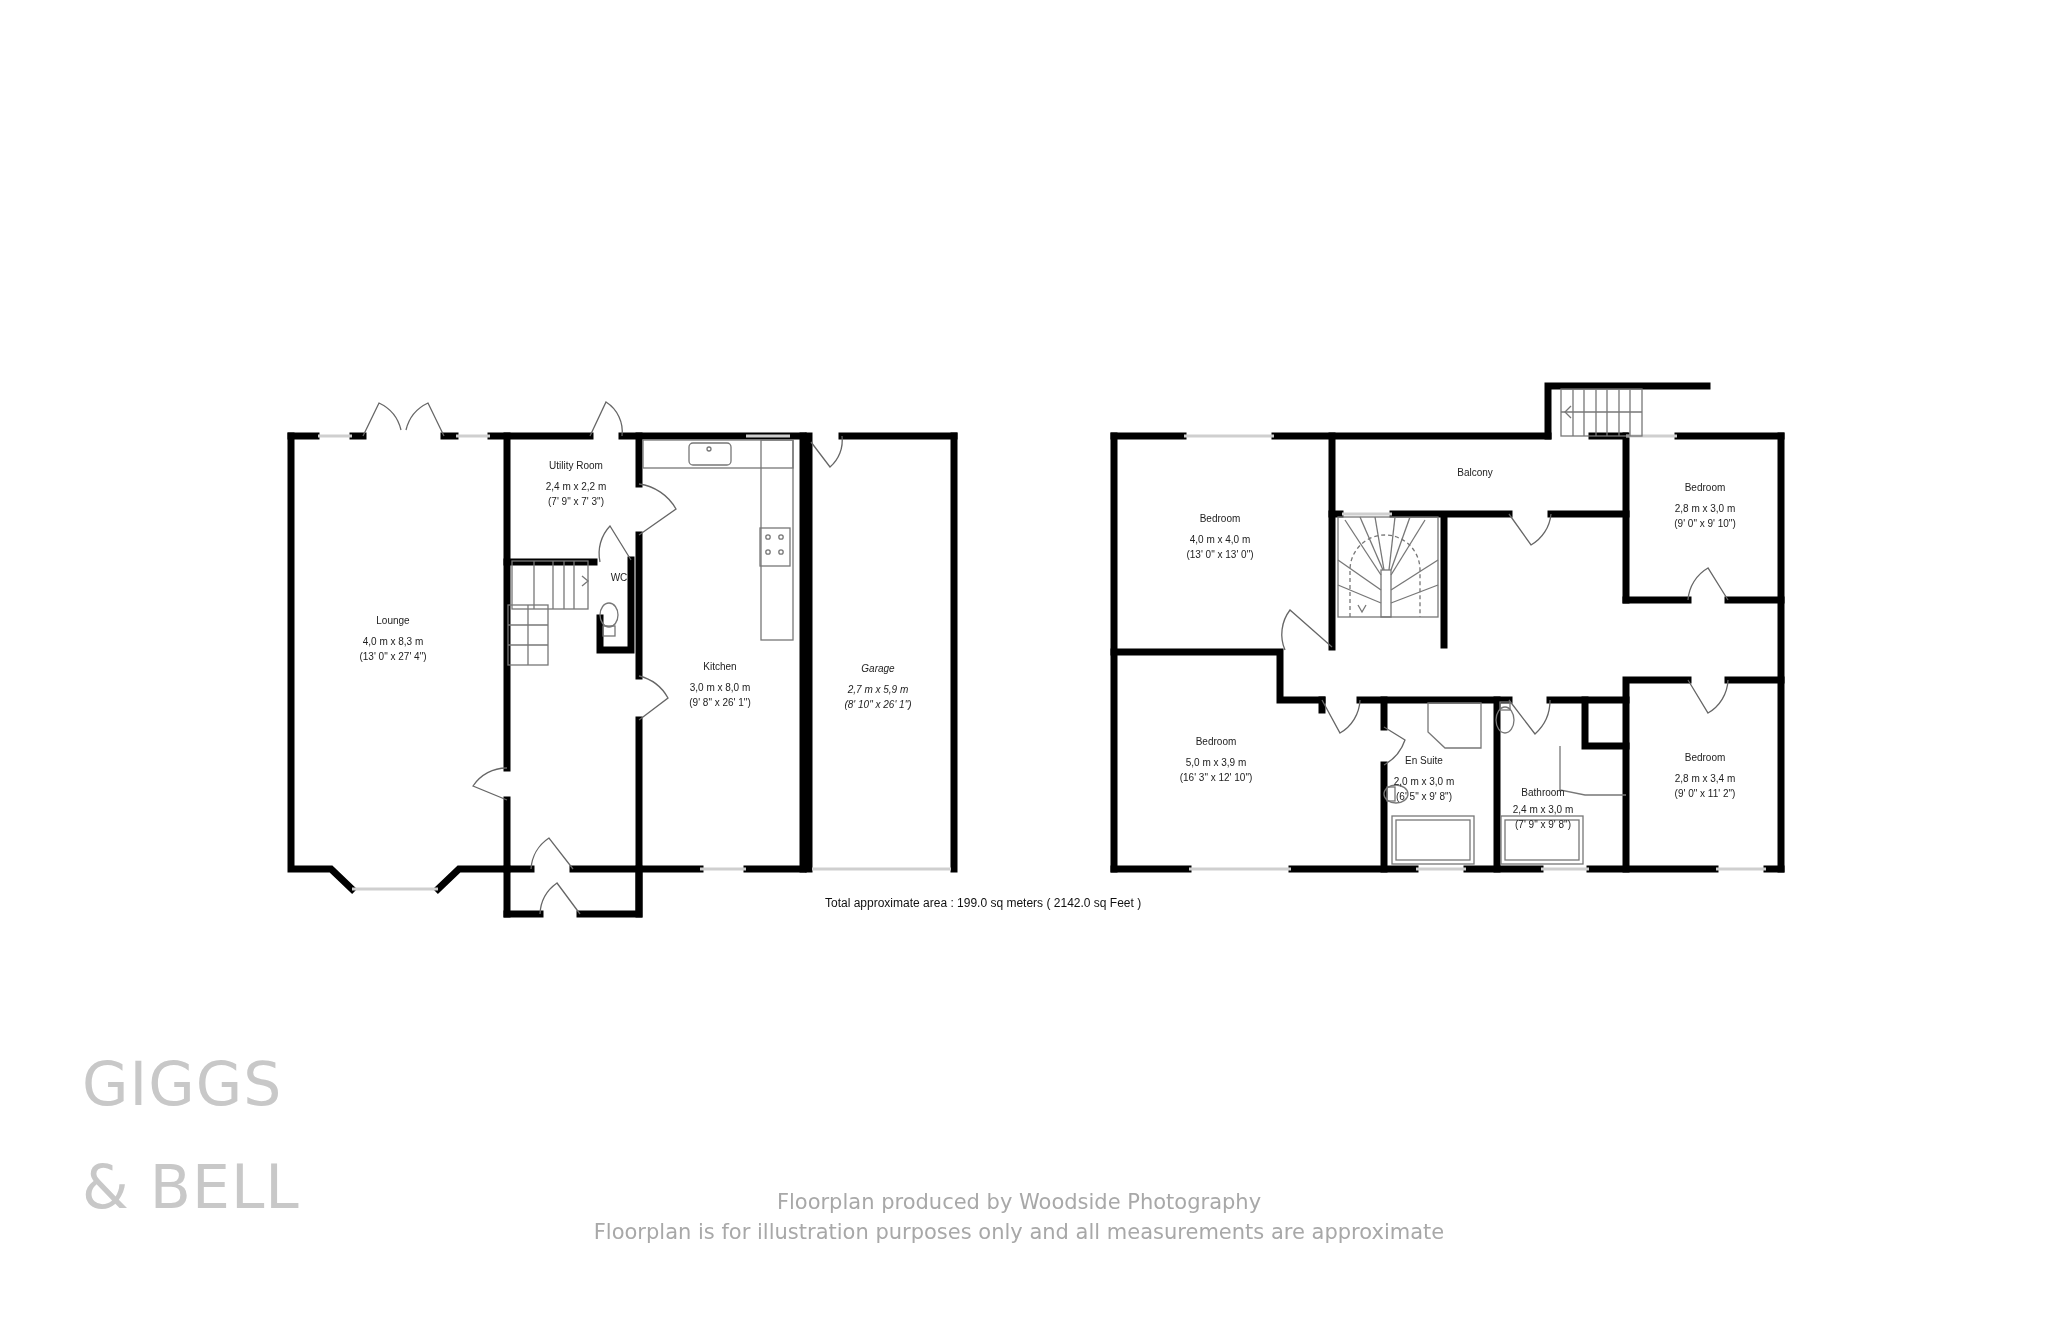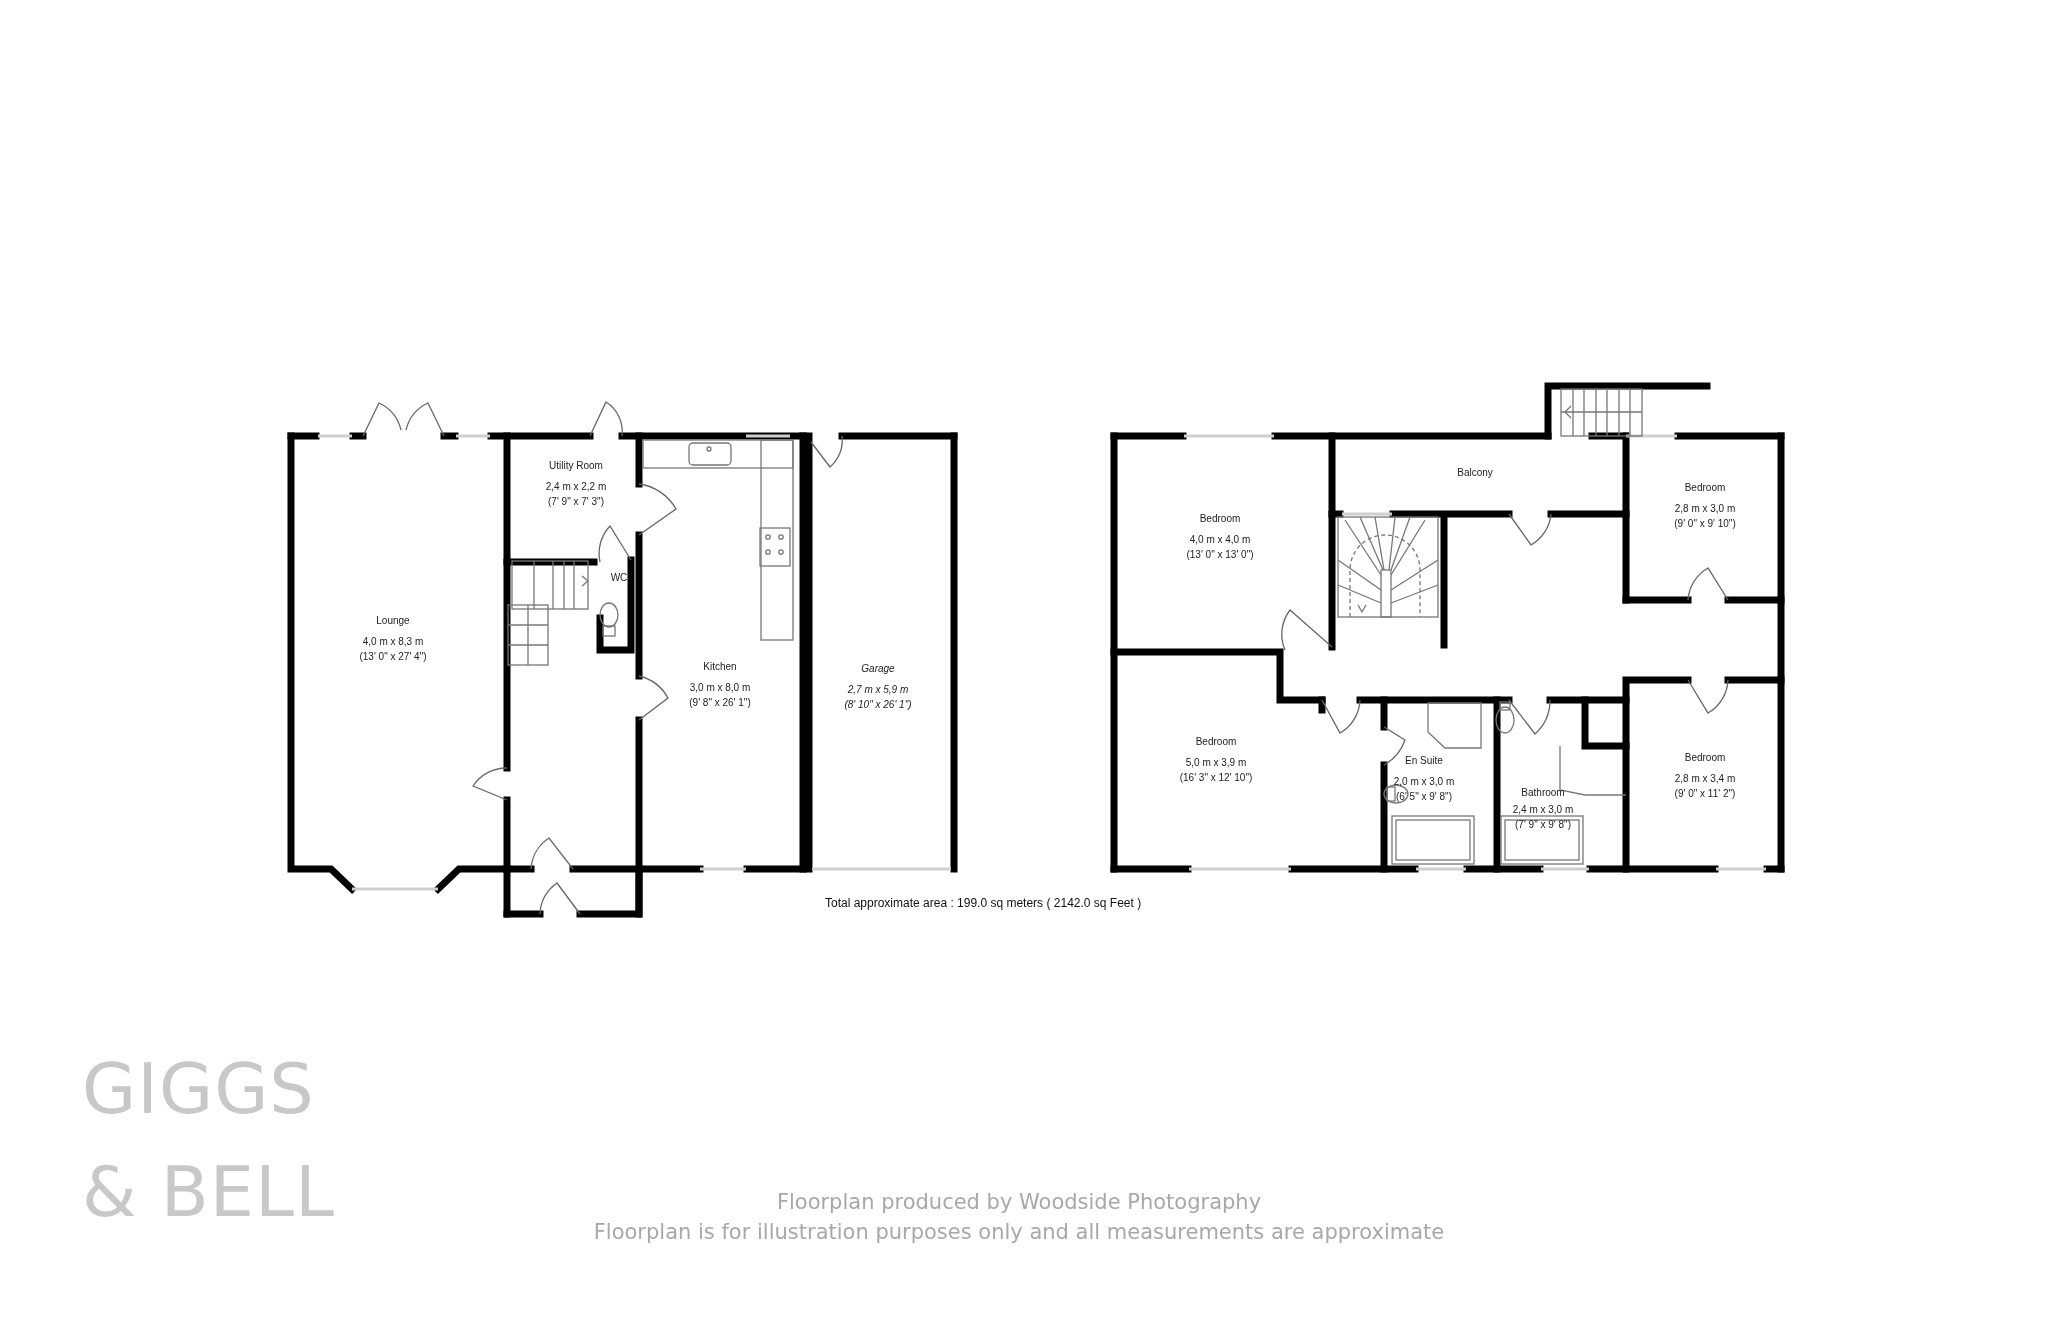--- a/index.html
+++ b/index.html
@@ -6,21 +6,21 @@
   body { width: 2048px; height: 1318px; position: relative; overflow: hidden; font-family: "Liberation Sans", sans-serif; }
   #plan { position: absolute; left: 0; top: 0; width: 2048px; height: 1318px; }
   .wall { stroke: #000; stroke-width: 7; fill: none; stroke-linecap: square; }
   .thin { stroke: #777; stroke-width: 1.3; fill: none; }
   .win { stroke: #cfcfcf; stroke-width: 3; fill: none; }
   .door { stroke: #666; stroke-width: 1.3; fill: none; }
   .lbl { position: absolute; transform: translateX(-50%); text-align: center; color: #222; font-size: 10px; line-height: 15px; white-space: nowrap; }
   .lbl .name { display: block; margin-bottom: 6px; }
   .lbl .dim { display: block; }
   .total { position: absolute; left: 825px; top: 896px; font-size: 12px; color: #111; white-space: nowrap; }
-  .logo { position: absolute; left: 82px; color: #c8c8c8; font-size: 70px; line-height: 1; letter-spacing: 1px; font-family: "DejaVu Sans", sans-serif; }
+  .logo { position: absolute; left: 82px; color: #c8c8c8; font-size: 60px; line-height: 1; letter-spacing: 1px; font-family: "DejaVu Sans", sans-serif; }
   .credit { position: absolute; left: 0; width: 2048px; text-align: center; color: #a8a8a8; font-family: "DejaVu Sans", sans-serif; }
 </style>
 </head>
 <body>
 
 <svg id="plan" viewBox="0 0 2048 1318" xmlns="http://www.w3.org/2000/svg">
 
   <g>
 
     <polyline class="wall" points="291,436 291,869 331,869 352,889"></polyline>

